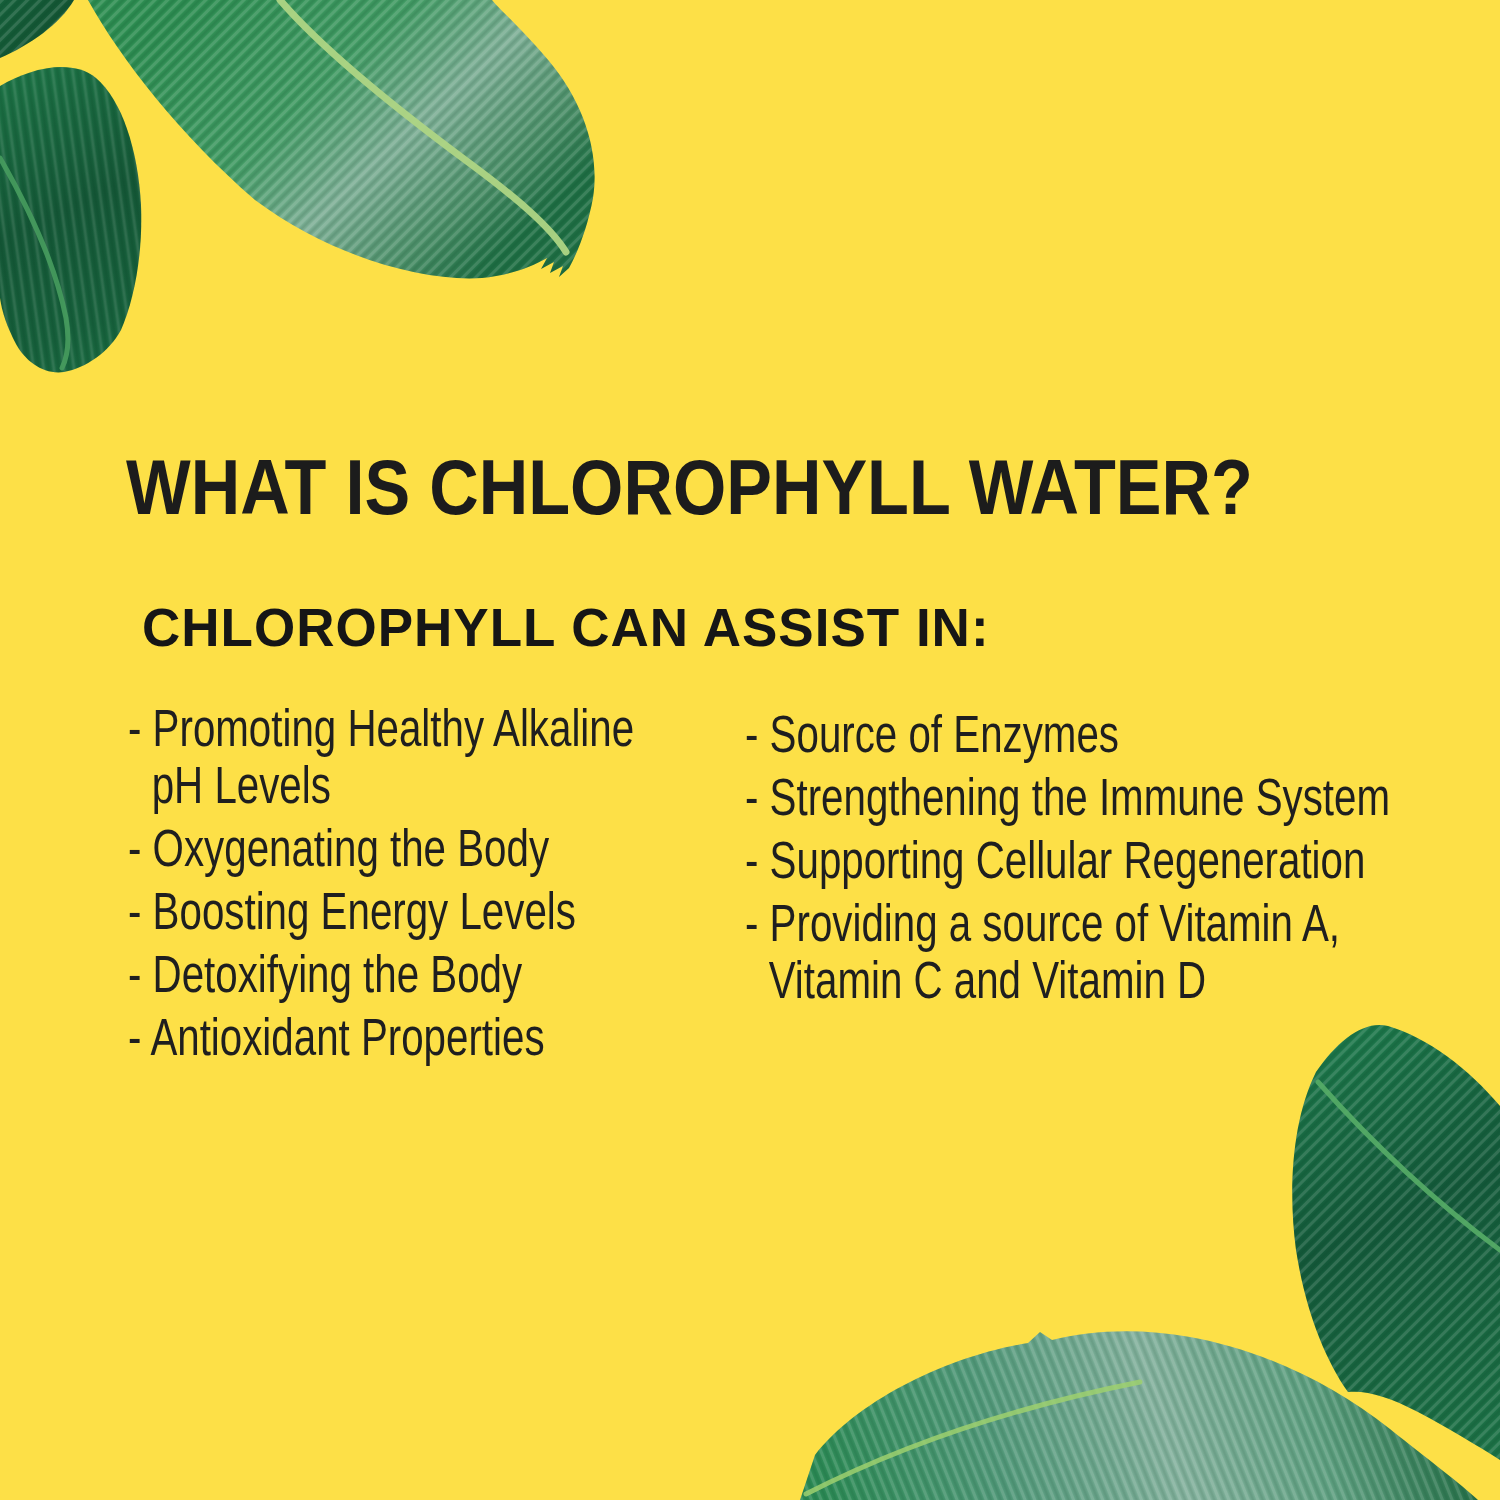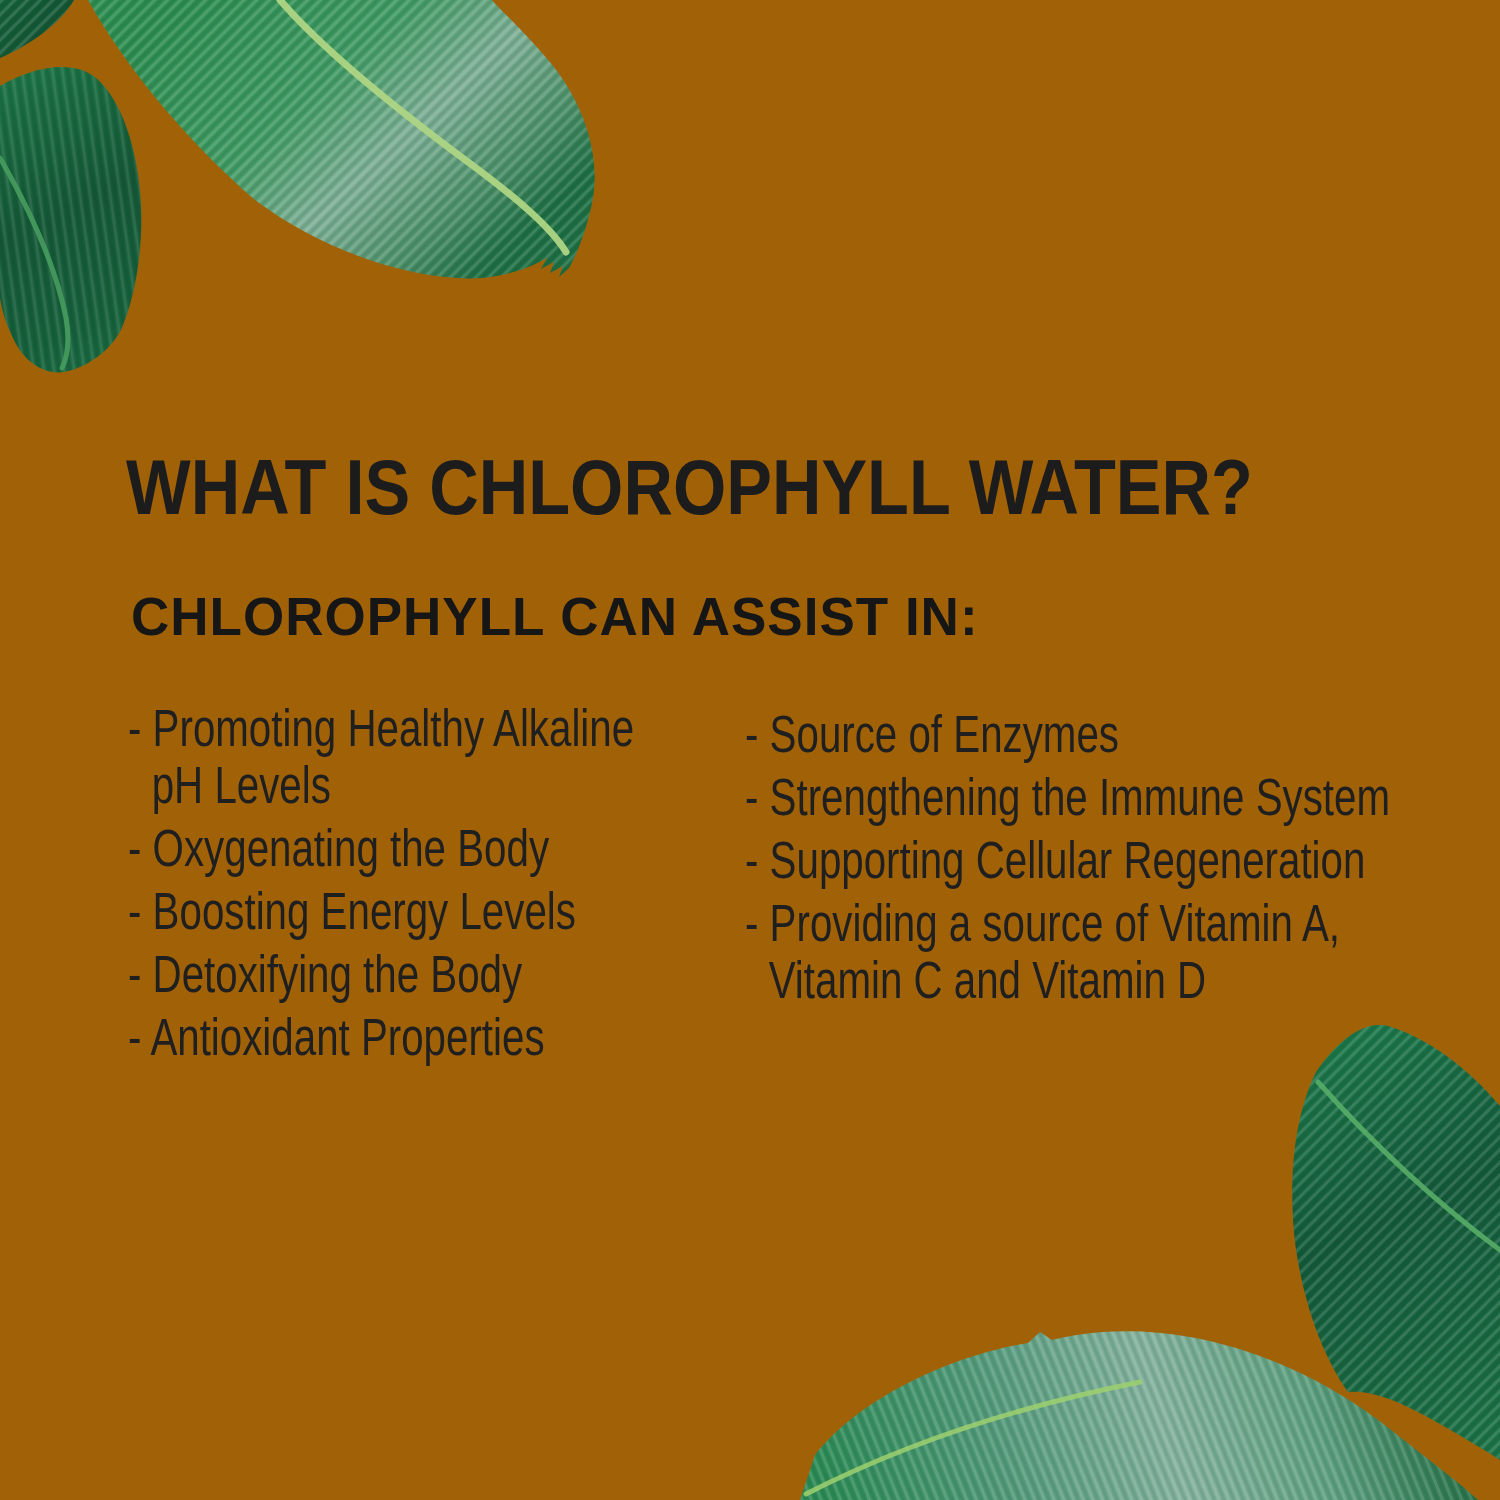--- a/index.html
+++ b/index.html
@@ -2,30 +2,30 @@
 <html><head>
 <meta charset="utf-8">
 <style>
   html,body{margin:0;padding:0;}
   body{
     width:1500px;height:1500px;
     background:#ffffff;
     font-family:"Liberation Sans",sans-serif;
     overflow:hidden;
   }
-  .canvas{position:relative;width:1500px;height:1500px;background:#a16207;}
+  .canvas{position:relative;width:1500px;height:1500px;background:#fde047;}
   .leaves{position:absolute;top:0;left:0;width:1500px;height:1500px;}
   .title{
     position:absolute;left:126px;top:441px;margin:0;
     font-size:77px;font-weight:700;line-height:1.2;
     letter-spacing:0px;color:#1c1c1c;white-space:nowrap;
     transform:scaleX(0.89);transform-origin:left top;
   }
   .subtitle{
-    position:absolute;left:127px;top:581px;margin:4px;
+    position:absolute;left:127px;top:581px;margin:15px;
     font-size:53px;font-weight:700;line-height:1.2;
     letter-spacing:1px;color:#161616;white-space:nowrap;
   }
   ul.benefits{
     list-style:none;margin:0;padding:0;position:absolute;
     font-size:51px;line-height:57px;font-weight:400;color:#1f1f1f;
     transform:scaleX(0.79);transform-origin:left top;
   }
   ul.benefits li{
     padding-left:30px;text-indent:-30px;margin:0 0 6px 0;

